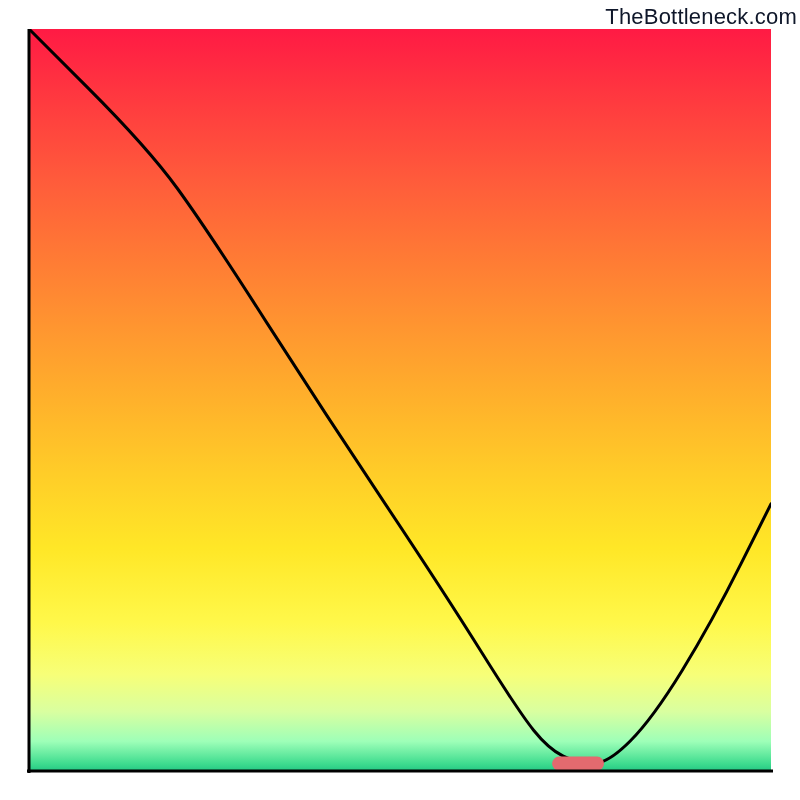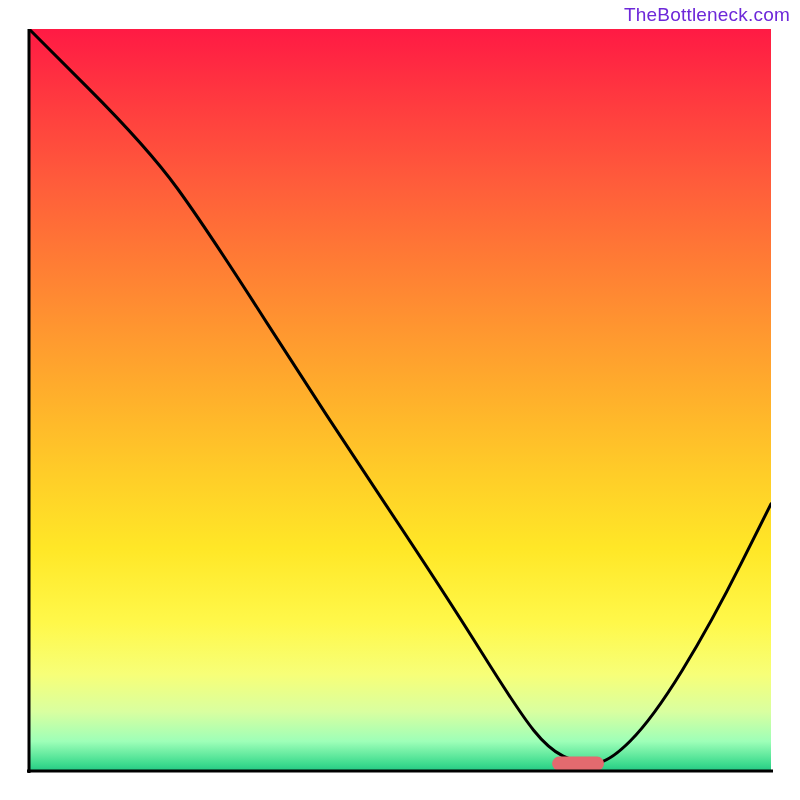--- a/index.html
+++ b/index.html
@@ -12,23 +12,23 @@
     overflow: hidden;
   }
   .container {
     position: relative;
     width: 800px;
     height: 800px;
   }
   .watermark {
     position: absolute;
     top: 4px;
-    right: 10px;
-    color: #6d28d9;
-    font-size: 19px;
+    right: 3px;
+    color: #0f172a;
+    font-size: 22px;
     font-weight: 500;
     letter-spacing: 0.2px;
     z-index: 5;
   }
   .chart-area {
     position: absolute;
     left: 29px;
     top: 29px;
     width: 742px;
     height: 742px;

